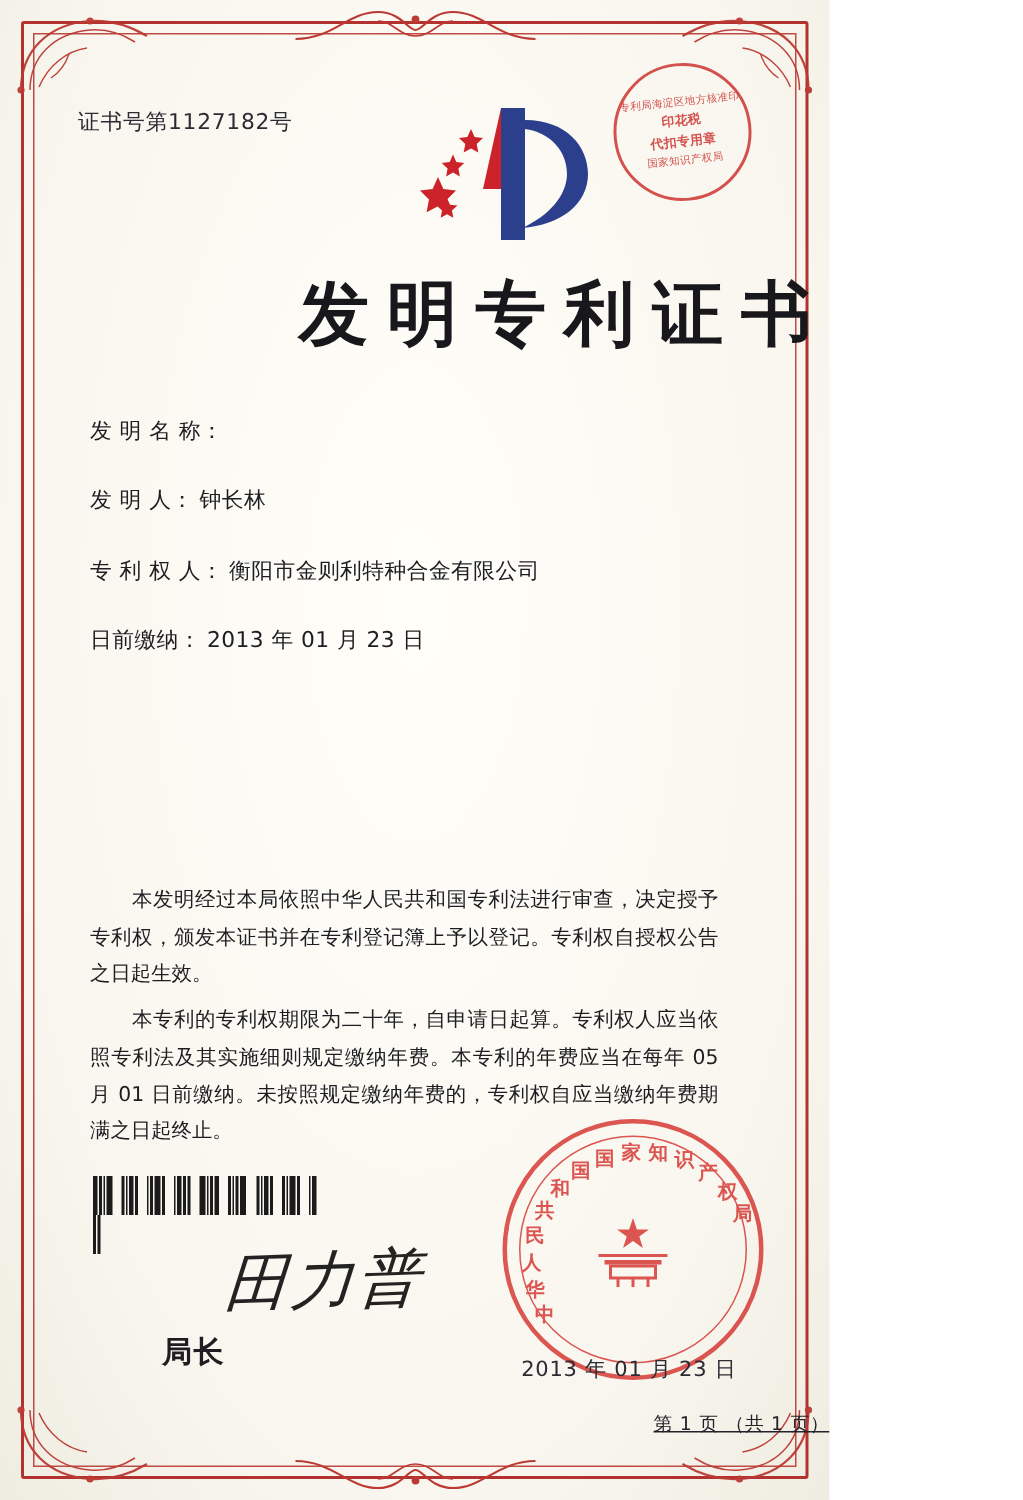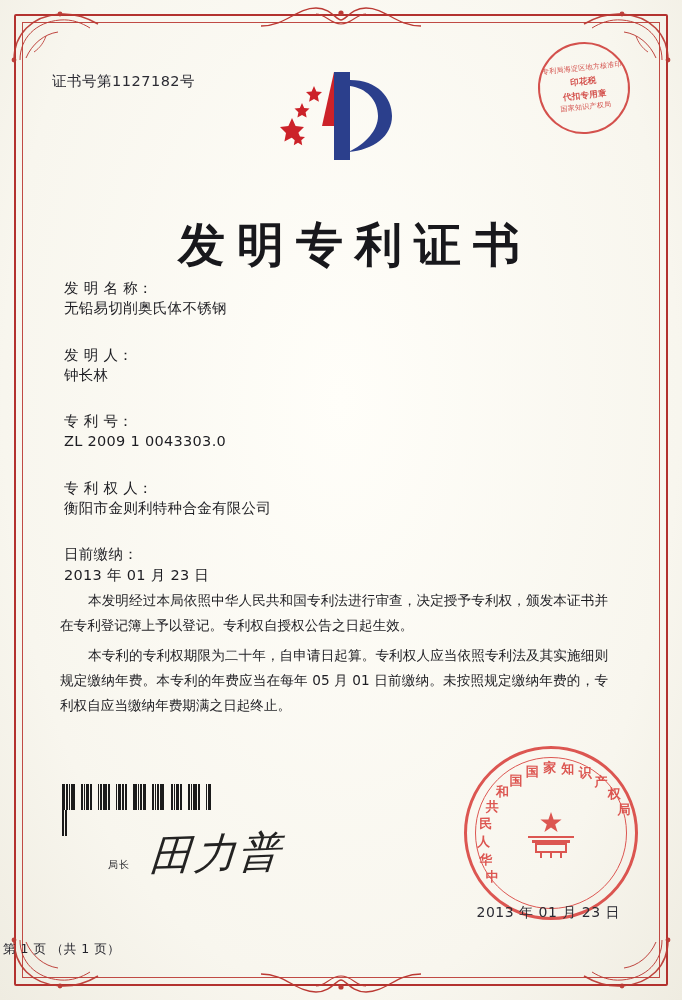--- a/index.html
+++ b/index.html
@@ -9,21 +9,21 @@
   }
   body {
     width: 682px;
     height: 1000px;
     overflow: hidden;
     font-family: "DejaVu Sans", "Liberation Sans", sans-serif;
   }
 
   .page {
     position: relative;
-    width: 682px;
+    width: 553px;
     height: 1000px;
     background: #fdfcf7;
     background-image:
       radial-gradient(ellipse at 50% 40%, #fffef9 0%, #f8f6ee 70%, #efece1 100%);
     overflow: hidden;
   }
 
   
   .frame-outer {
     position: absolute;
@@ -116,45 +116,43 @@
   .top-seal .seal-arc-bot {
     display: block;
     font-size: 7px;
   }
 
   .title {
     position: absolute;
     left: 16px;
     right: 0;
     top: 178px;
-    text-align: center;
+    text-align: right;
     font-family: "DejaVu Serif", "Liberation Serif", serif;
     font-size: 47px;
     font-weight: bold;
     letter-spacing: 12px;
     color: #18181c;
     text-indent: 12px;
-    margin-top: 36px;
   }
 
   
   .fields {
     position: absolute;
     left: 60px;
     top: 278px;
     right: 60px;
     font-size: 14.5px;
     color: #1d1d22;
   }
   .field-row {
     display: flex;
     align-items: baseline;
     margin-bottom: 26px;
     line-height: 1.4;
-    flex-direction: column;
   }
   .field-label {
     white-space: nowrap;
     letter-spacing: .3px;
   }
   .field-value {
     margin-left: 4px;
     letter-spacing: .3px;
   }
 
@@ -188,24 +186,25 @@
     height: 100%;
     background: #1b1b1b;
     margin-right: 1px;
     vertical-align: top;
   }
 
   
   .director {
     position: absolute;
     left: 108px;
-    top: 858px;
-    font-size: 10px;
+    top: 888px;
+    font-size: 20px;
     color: #1d1d22;
     letter-spacing: 1px;
+    font-weight: bold;
   }
   .signature {
     position: absolute;
     left: 150px;
     top: 826px;
     font-family: "DejaVu Serif", "Liberation Serif", serif;
     font-size: 42px;
     color: #111;
     font-style: italic;
     letter-spacing: 2px;
@@ -257,27 +256,28 @@
     position: absolute;
     right: 62px;
     bottom: 78px;
     font-size: 14px;
     color: #2b2b33;
     letter-spacing: .5px;
   }
 
   .page-foot {
     position: absolute;
-    left: 3px;
+    left: 16px;
     right: 0;
     bottom: 42px;
-    text-align: left;
+    text-align: right;
     font-size: 12.5px;
     color: #22222a;
     letter-spacing: .5px;
+    text-decoration: underline;
   }
 </style>
 </head>
 <body>
 
 <div class="page">
 
   <div class="frame-outer"></div>
   <div class="frame-inner"></div>
 
@@ -344,29 +344,24 @@
       <span class="seal-mid">代扣专用章</span>
       <span class="seal-arc-bot">国家知识产权局</span>
     </div>
   </div>
 
   <div class="title">发明专利证书</div>
 
   <div class="fields">
     <div class="field-row">
       <span class="field-label">发 明 名 称：</span>
-      <span class="field-value">无铅易切削奥氏体不锈钢</span>
     </div>
     <div class="field-row">
       <span class="field-label">发 明 人：</span>
       <span class="field-value">钟长林</span>
-    </div>
-    <div class="field-row">
-      <span class="field-label">专 利 号：</span>
-      <span class="field-value">ZL 2009 1 0043303.0</span>
     </div>
     <div class="field-row">
       <span class="field-label">专 利 权 人：</span>
       <span class="field-value">衡阳市金则利特种合金有限公司</span>
     </div>
     <div class="field-row">
       <span class="field-label">日前缴纳：</span>
       <span class="field-value">2013 年 01 月 23 日</span>
     </div>
   </div>

